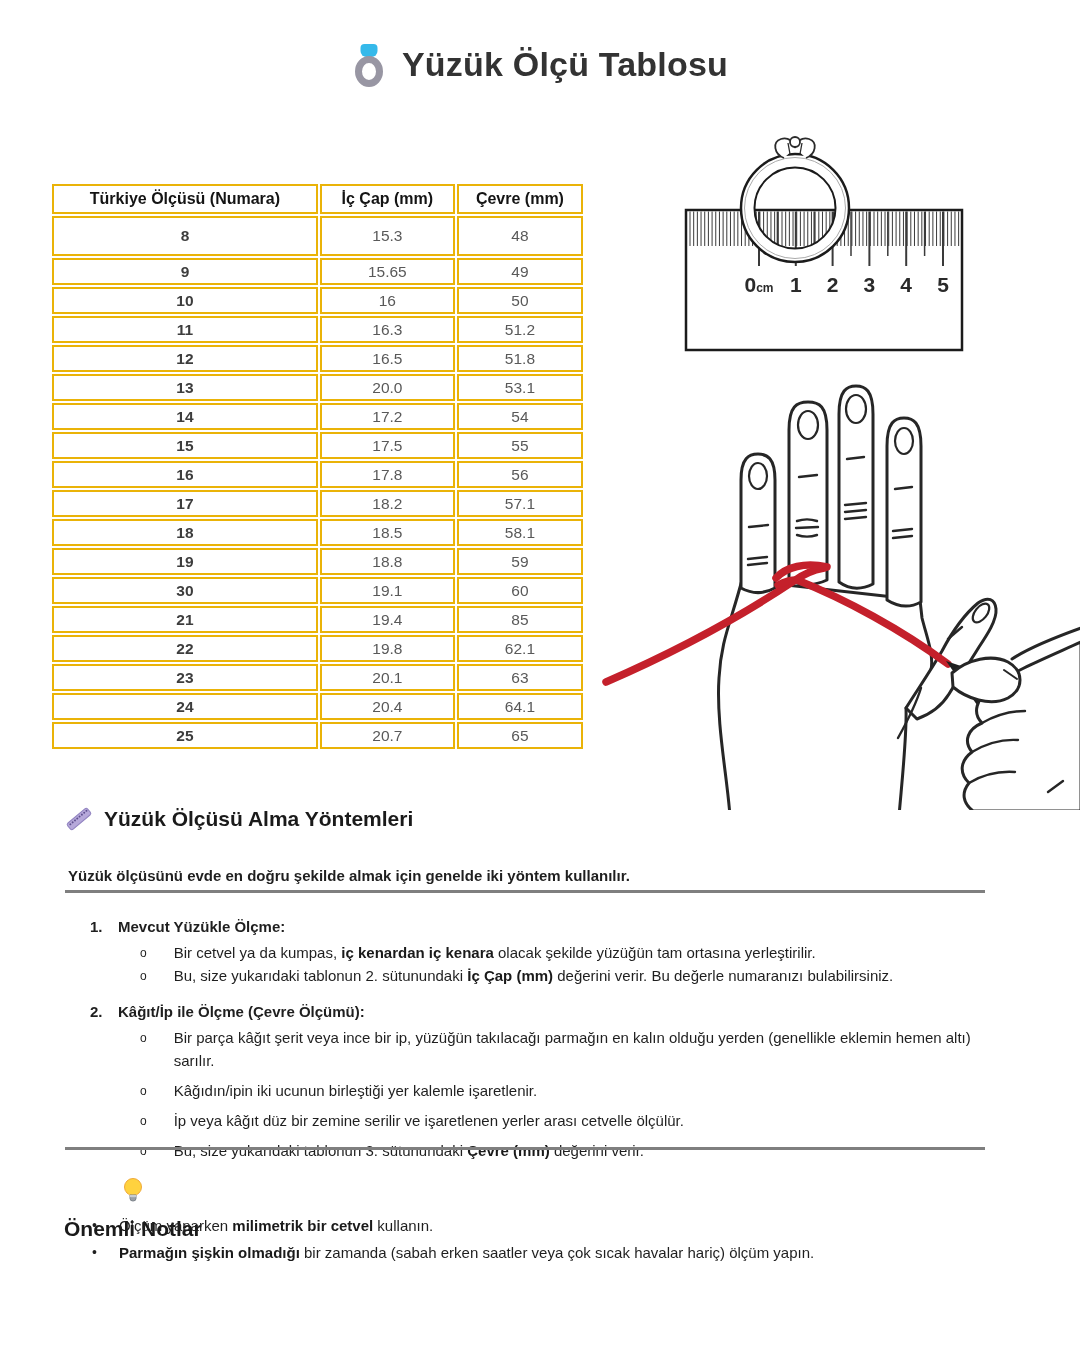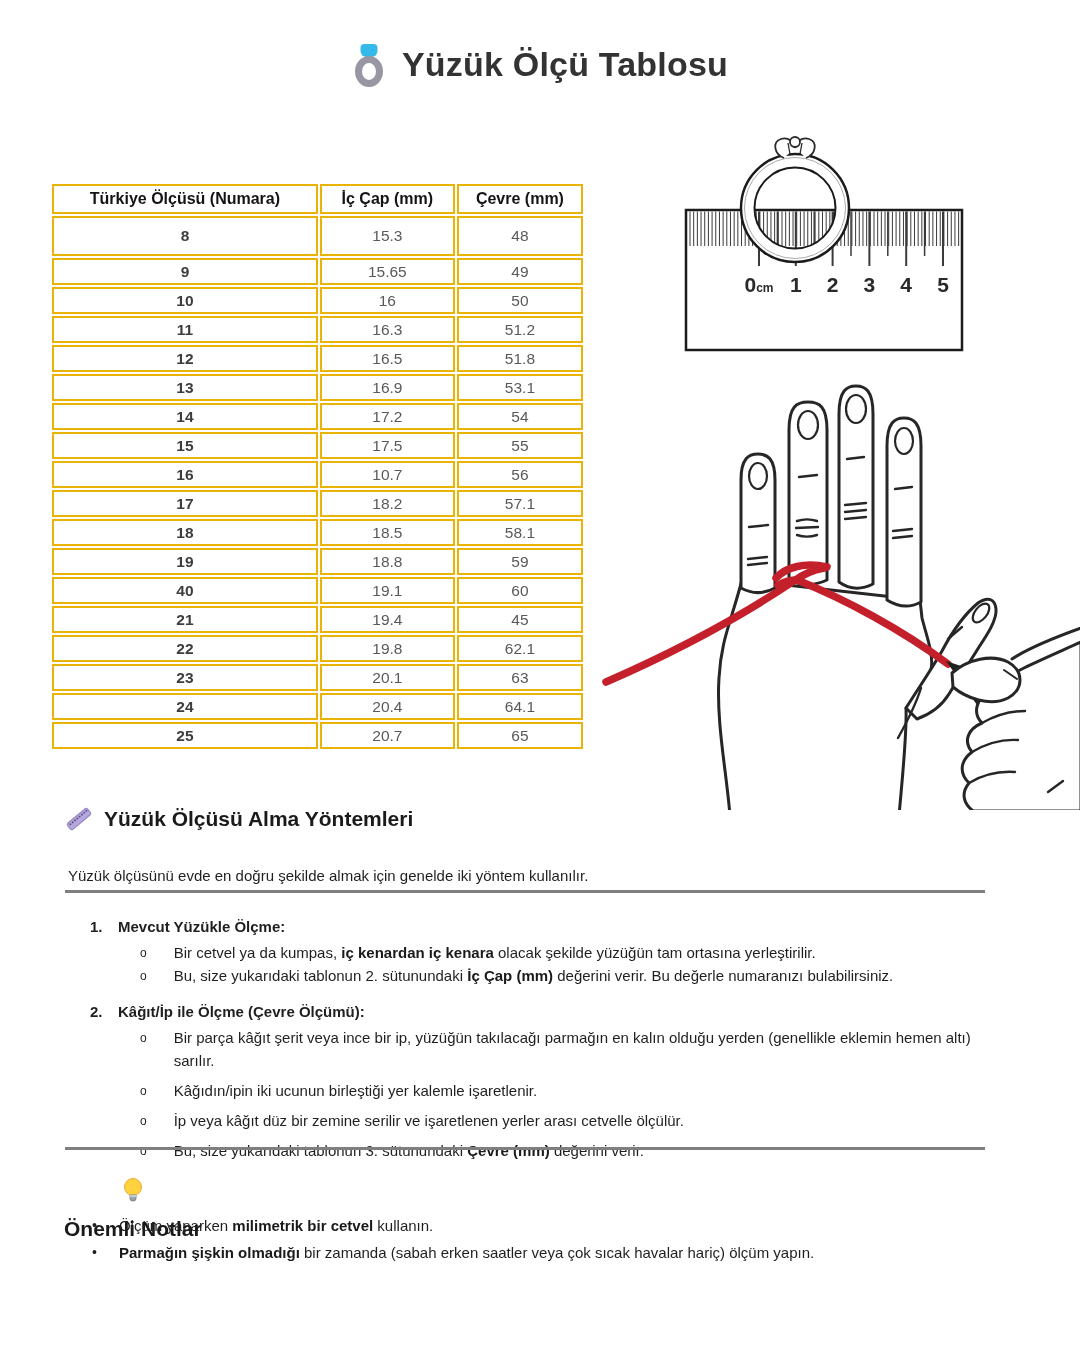--- a/index.html
+++ b/index.html
@@ -27,21 +27,21 @@
 
   
   .ruler-illo{position:absolute;left:668px;top:128px;}
   .hand-illo{position:absolute;left:600px;top:370px;}
 
   
   .sec-heading{position:absolute;display:flex;align-items:center;gap:10px;}
   .sec-heading h2{margin:0;font-size:21px;font-weight:bold;color:#1a1a1a;}
   #methods-heading{left:64px;top:804px;}
   #notes-heading{left:64px;top:1176px;flex-direction:column;}
-  .intro{position:absolute;left:68px;top:852px;font-size:15px;}
+  .intro{position:absolute;left:68px;top:852px;font-size:15px;font-weight:bold;}
   .divider{position:absolute;left:65px;width:920px;height:3px;background:#7f7f7f;}
   #divider-1{top:890px;}
   #divider-2{top:1147px;}
 
   .methods-list{position:absolute;left:90px;top:916px;width:900px;font-size:15px;
                 list-style:none;margin:0;padding:0;}
   .m-item{margin-bottom:14px;}
   .m-head{display:flex;gap:13px;font-weight:bold;margin-bottom:3px;line-height:22px;}
   .m-head .num{min-width:15px;}
   .sub{list-style:none;margin:0;padding:0 0 0 50px;}
@@ -101,62 +101,62 @@
           <td>16.3</td>
           <td>51.2</td>
         </tr>
         <tr>
           <td>12</td>
           <td>16.5</td>
           <td>51.8</td>
         </tr>
         <tr>
           <td>13</td>
-          <td>16.9</td>
+          <td>20.0</td>
           <td>53.1</td>
         </tr>
         <tr>
           <td>14</td>
           <td>17.2</td>
           <td>54</td>
         </tr>
         <tr>
           <td>15</td>
           <td>17.5</td>
           <td>55</td>
         </tr>
         <tr>
           <td>16</td>
-          <td>10.7</td>
+          <td>17.8</td>
           <td>56</td>
         </tr>
         <tr>
           <td>17</td>
           <td>18.2</td>
           <td>57.1</td>
         </tr>
         <tr>
           <td>18</td>
           <td>18.5</td>
           <td>58.1</td>
         </tr>
         <tr>
           <td>19</td>
           <td>18.8</td>
           <td>59</td>
         </tr>
         <tr>
-          <td>40</td>
+          <td>30</td>
           <td>19.1</td>
           <td>60</td>
         </tr>
         <tr>
           <td>21</td>
           <td>19.4</td>
-          <td>45</td>
+          <td>85</td>
         </tr>
         <tr>
           <td>22</td>
           <td>19.8</td>
           <td>62.1</td>
         </tr>
         <tr>
           <td>23</td>
           <td>20.1</td>
           <td>63</td>

